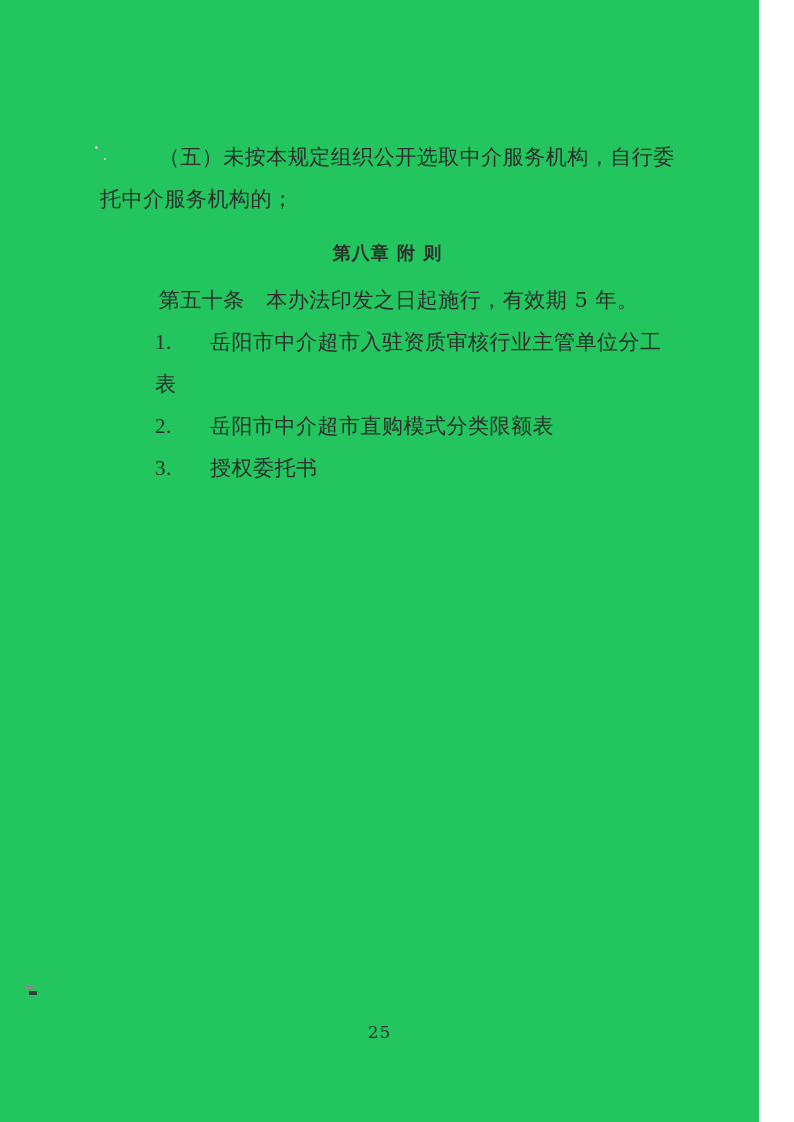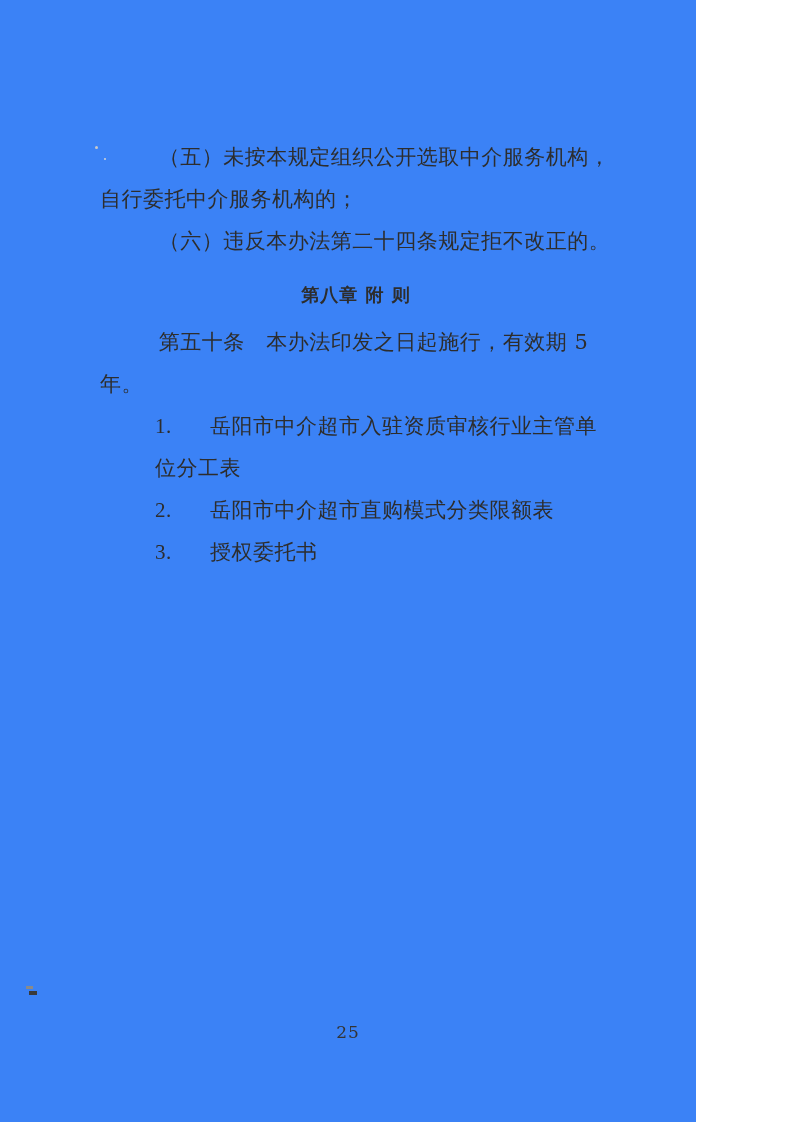--- a/index.html
+++ b/index.html
@@ -3,23 +3,23 @@
 <meta charset="utf-8">
 <title>Document</title>
 <style>
   html, body {
     margin: 0;
     padding: 0;
     background: #ffffff;
   }
   .page {
     position: relative;
-    width: 696px;
+    width: 759px;
     height: 1122px;
-    background: #3b82f6;
+    background: #22c55e;
     color: #2d2d2d;
     font-family: "DejaVu Serif", "Liberation Serif", serif;
     overflow: hidden;
     box-sizing: border-box;
   }
   .content {
     padding: 136px 84px 0 100px;
     font-size: 21px;
     line-height: 42px;
   }
@@ -71,21 +71,20 @@
   .speck-bot-b { left: 29px;  top: 991px; width: 8px; height: 4px; background: #3a3a3a; }
 </style>
 </head>
 <body>
 
 <div class="page">
   <div class="content">
 
     <p class="body-para">（五）未按本规定组织公开选取中介服务机构，自行委托中介服务机构的；</p>
 
-    <p class="body-para">（六）违反本办法第二十四条规定拒不改正的。</p>
 
     <h2 class="chapter-heading">第八章 附 则</h2>
 
     <p class="body-para">第五十条　本办法印发之日起施行，有效期 5 年。</p>
 
 
     <div class="attachment-list">
       <div class="attachment-item">
         <span class="num">1.</span><span class="txt">岳阳市中介超市入驻资质审核行业主管单位分工表</span>
       </div>

